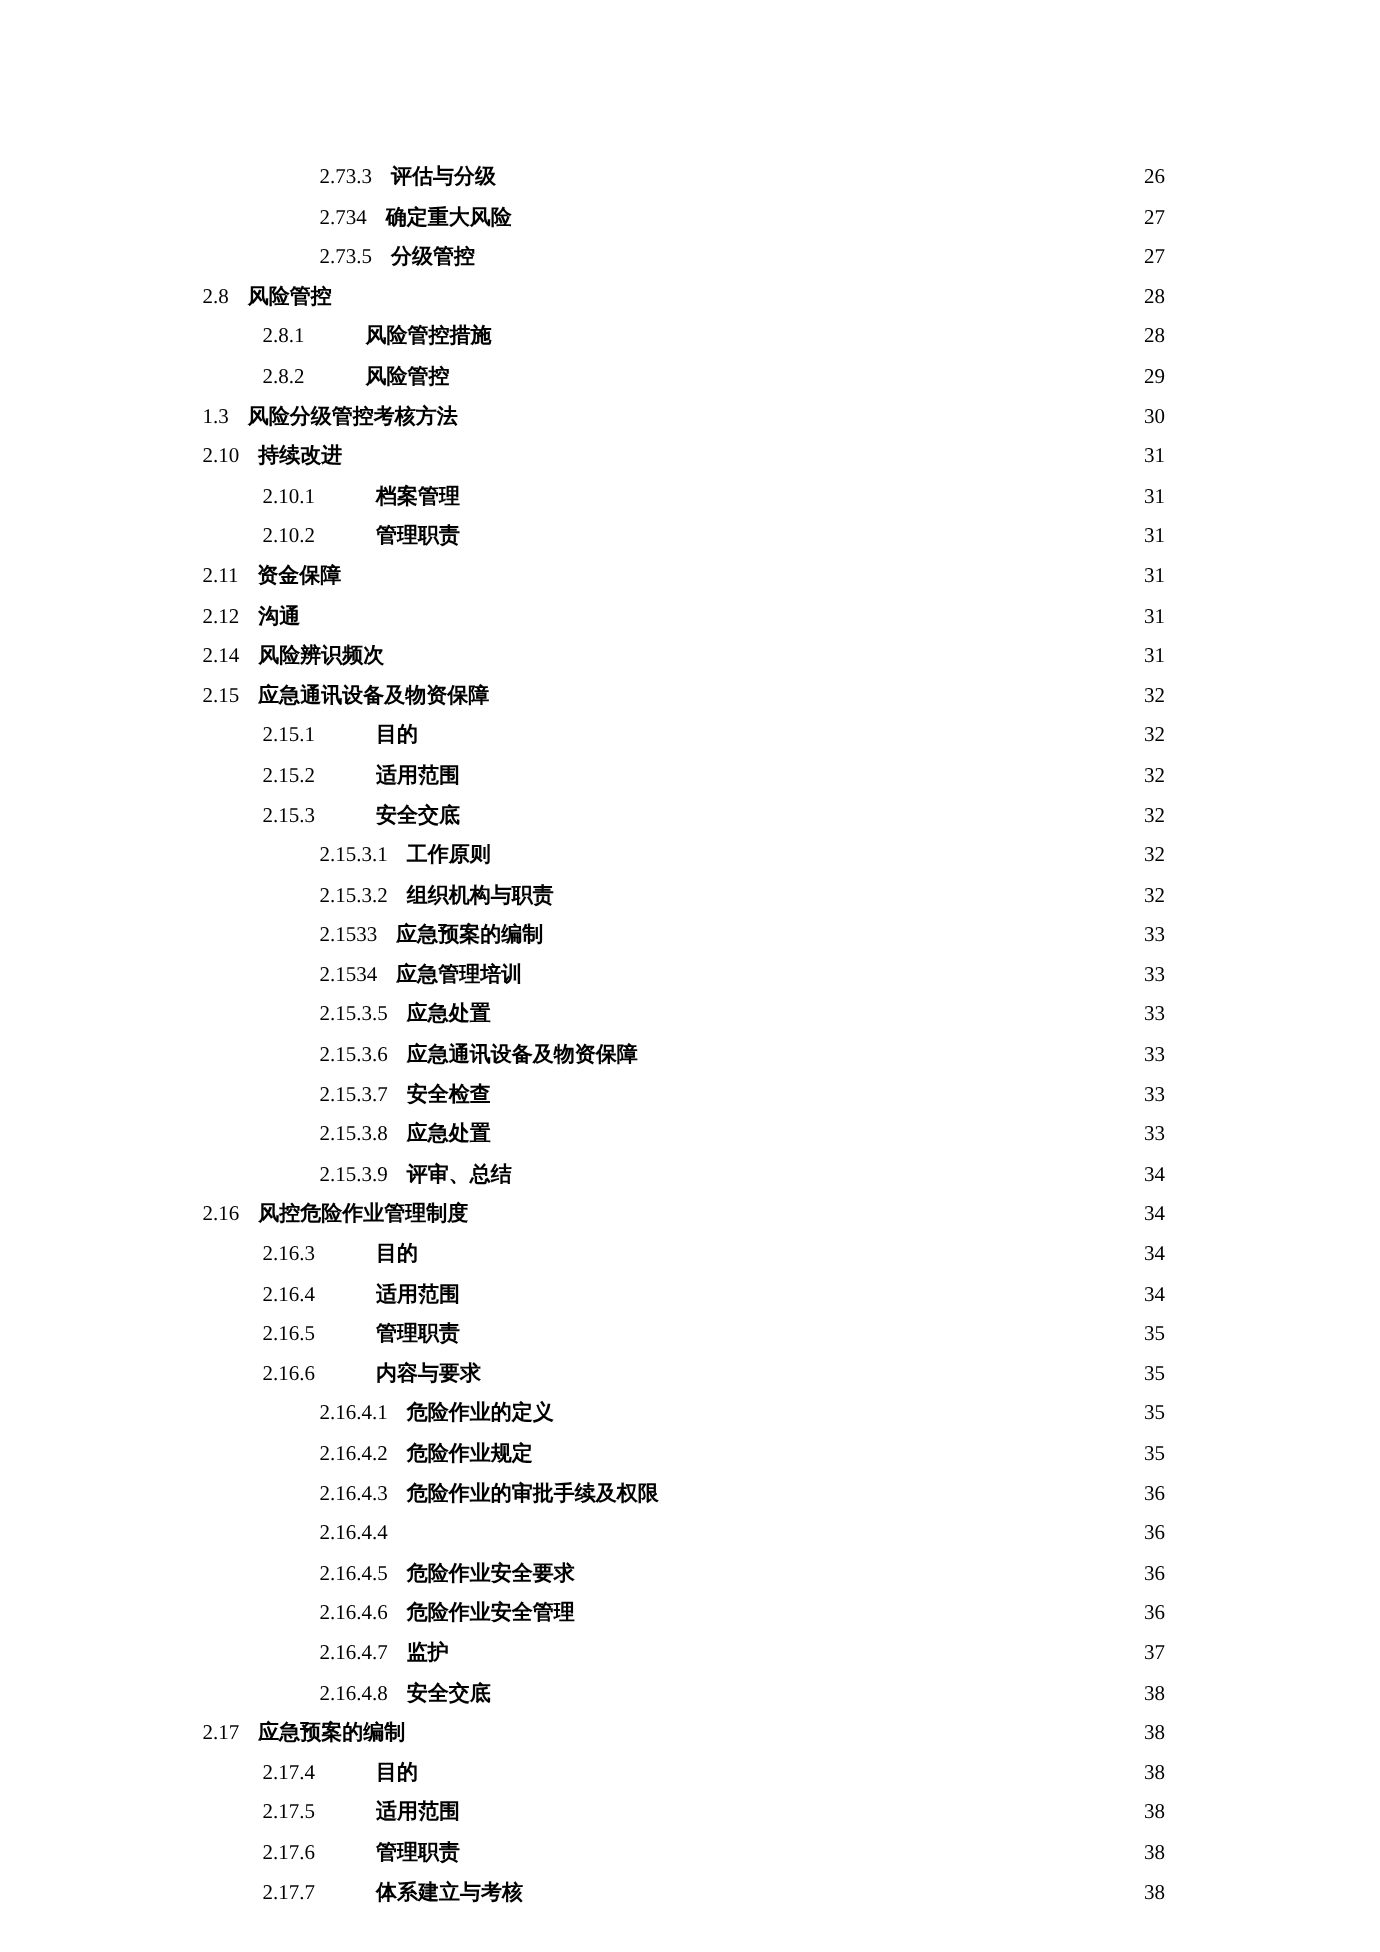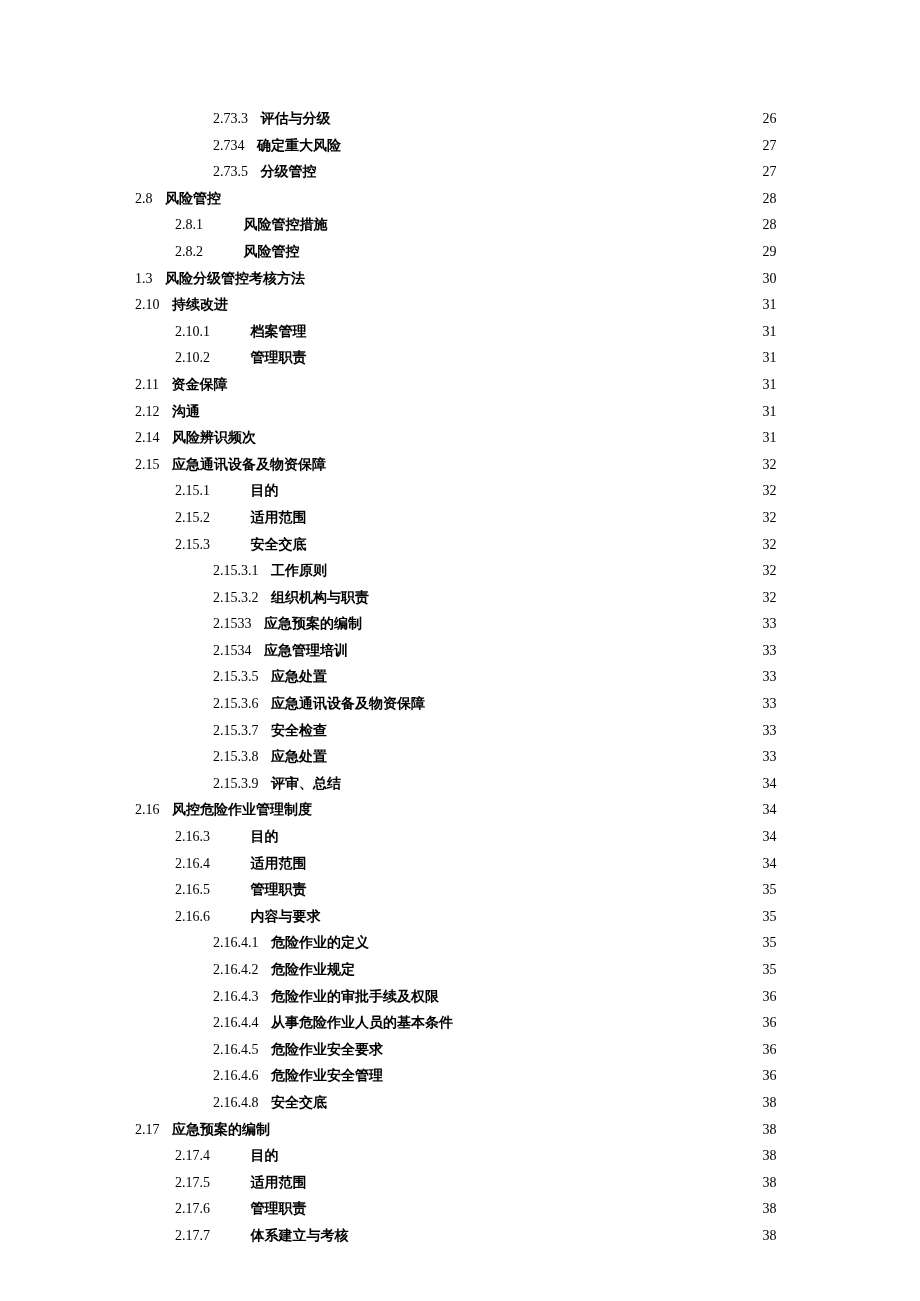--- a/index.html
+++ b/index.html
@@ -260,35 +260,40 @@
         <span class="page-no">35</span>
       </div>
       <div class="toc-line lvl3">
         <span class="sect-num">2.16.4.3</span>
         <span class="sect-title">危险作业的审批手续及权限</span>
         <span class="leader"></span>
         <span class="page-no">36</span>
       </div>
       <div class="toc-line lvl3">
         <span class="sect-num">2.16.4.4</span>
-        <span class="sect-title">从事危险作业人员的基本条件</span>
         <span class="leader"></span>
         <span class="page-no">36</span>
       </div>
       <div class="toc-line lvl3">
         <span class="sect-num">2.16.4.5</span>
         <span class="sect-title">危险作业安全要求</span>
         <span class="leader"></span>
         <span class="page-no">36</span>
       </div>
       <div class="toc-line lvl3">
         <span class="sect-num">2.16.4.6</span>
         <span class="sect-title">危险作业安全管理</span>
         <span class="leader"></span>
         <span class="page-no">36</span>
+      </div>
+      <div class="toc-line lvl3">
+        <span class="sect-num">2.16.4.7</span>
+        <span class="sect-title">监护</span>
+        <span class="leader"></span>
+        <span class="page-no">37</span>
       </div>
       <div class="toc-line lvl3">
         <span class="sect-num">2.16.4.8</span>
         <span class="sect-title">安全交底</span>
         <span class="leader"></span>
         <span class="page-no">38</span>
       </div>
       <div class="toc-line lvl1">
         <span class="sect-num">2.17</span>
         <span class="sect-title">应急预案的编制</span>

